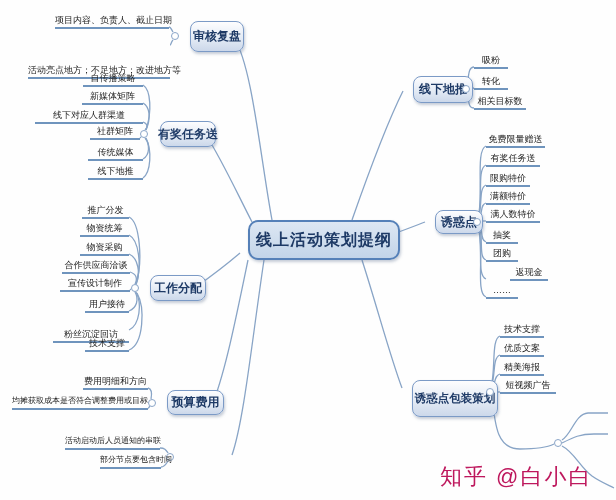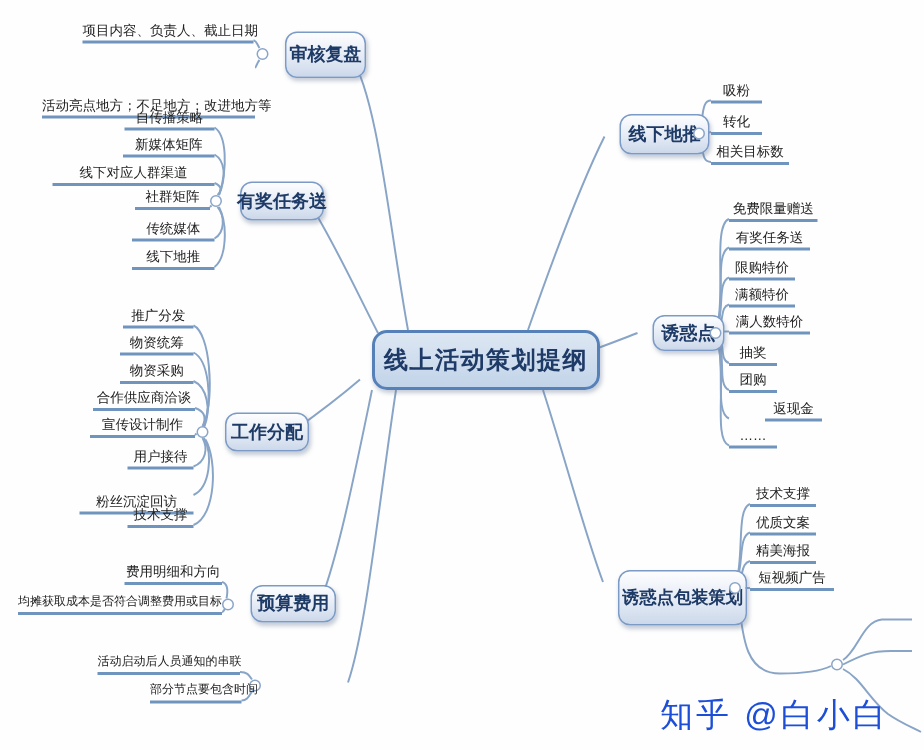--- a/index.html
+++ b/index.html
@@ -28,21 +28,21 @@
     font-size:9px;line-height:12px;color:#222;text-align:center;
     white-space:nowrap;
   }
   .leaf.small{font-size:8px;}
   .dot{
     position:absolute;width:8px;height:8px;border-radius:50%;
     border:1.5px solid #8aa5c8;background:#fff;box-sizing:border-box;
   }
   .watermark{
     position:absolute;left:440px;top:462px;
-    font-size:22px;color:#1d4ed8;letter-spacing:2px;white-space:nowrap;
+    font-size:22px;color:#be185d;letter-spacing:2px;white-space:nowrap;
   }
 </style>
 </head>
 <body>
 
 <div id="canvas">
 
   <svg class="wires" width="616" height="500" viewBox="0 0 616 500">
     <g fill="none" stroke="#88a4c6" stroke-width="1.3">
 

